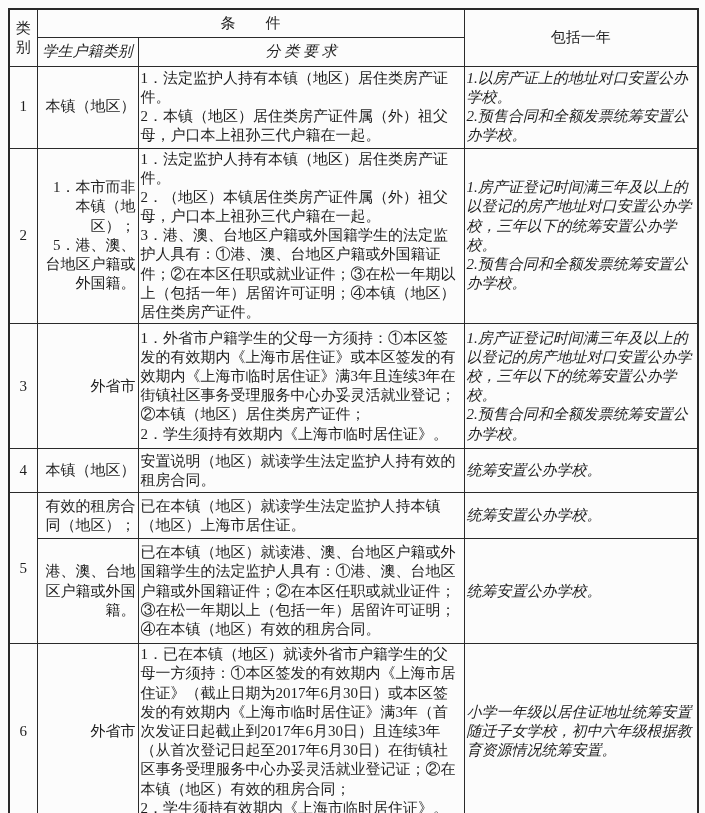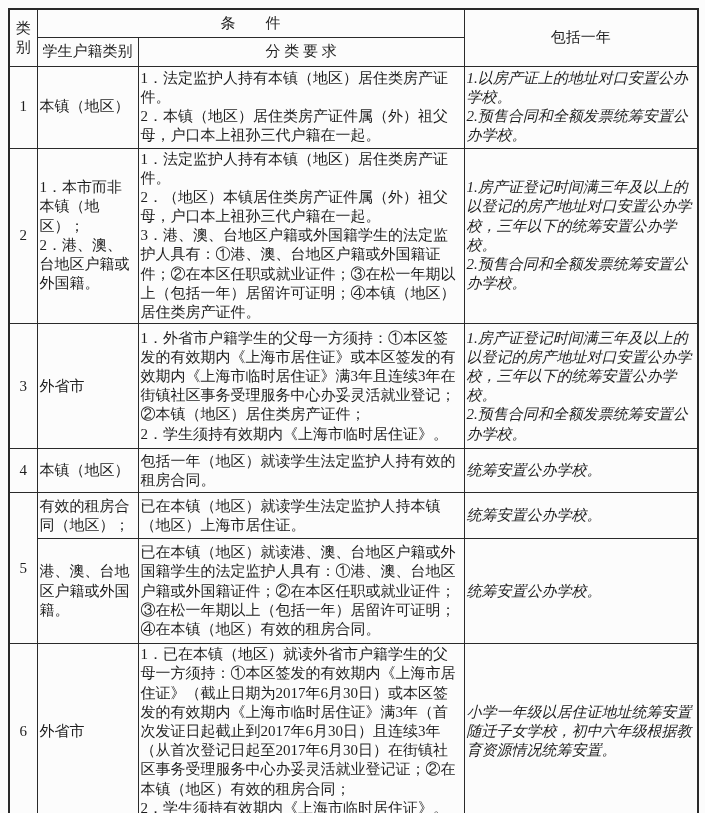--- a/index.html
+++ b/index.html
@@ -41,25 +41,25 @@
     font-size: 16px;
     text-align: center;
     white-space: pre;
   }
   th.hdr-category { font-size: 14px; padding: 0; letter-spacing: 0; }
   col.c-category { width: 28px; }
   col.c-type { width: 101px; }
   col.c-req { width: 326px; }
   col.c-place { width: 234px; }
   td.cell-category { text-align: center; font-size: 14px; }
-  td.cell-type { text-align: left; margin-top: 30px; }
+  td.cell-type { text-align: right; margin-top: 30px; }
   td.cell-req { text-align: left; margin-left: 44px; }
   td.cell-place { text-align: left; font-style: italic; }
   tr.hrow1 { height: 28px; }
-  tr.hrow2 { height: 29px; }
+  tr.hrow2 { height: 29px; font-style: italic; }
   tr.r1 { height: 82px; }
   tr.r2 { height: 165px; }
   tr.r3 { height: 125px; }
   tr.r4 { height: 44px; }
   tr.r5a { height: 46px; }
   tr.r5b { height: 105px; }
   tr.r6 { height: 173px; }
 </style>
 </head>
 <body>
@@ -88,41 +88,41 @@
         <td class="cell-type">本镇（地区）</td>
         <td class="cell-req">1．法定监护人持有本镇（地区）居住类房产证件。
 2．本镇（地区）居住类房产证件属（外）祖父母，户口本上祖孙三代户籍在一起。</td>
         <td class="cell-place">1.以房产证上的地址对口安置公办学校。
 2.预售合同和全额发票统筹安置公办学校。</td>
       </tr>
 
       <tr class="r2">
         <td class="cell-category">2</td>
         <td class="cell-type">1．本市而非本镇（地区）；
-2．港、澳、台地区户籍或外国籍。</td>
+5．港、澳、台地区户籍或外国籍。</td>
         <td class="cell-req">1．法定监护人持有本镇（地区）居住类房产证件。
 2．（地区）本镇居住类房产证件属（外）祖父母，户口本上祖孙三代户籍在一起。
 3．港、澳、台地区户籍或外国籍学生的法定监护人具有：①港、澳、台地区户籍或外国籍证件；②在本区任职或就业证件；③在松一年期以上（包括一年）居留许可证明；④本镇（地区）居住类房产证件。</td>
         <td class="cell-place">1.房产证登记时间满三年及以上的以登记的房产地址对口安置公办学校，三年以下的统筹安置公办学校。
 2.预售合同和全额发票统筹安置公办学校。</td>
       </tr>
 
       <tr class="r3">
         <td class="cell-category">3</td>
         <td class="cell-type">外省市</td>
         <td class="cell-req">1．外省市户籍学生的父母一方须持：①本区签发的有效期内《上海市居住证》或本区签发的有效期内《上海市临时居住证》满3年且连续3年在街镇社区事务受理服务中心办妥灵活就业登记；②本镇（地区）居住类房产证件；
 2．学生须持有效期内《上海市临时居住证》。</td>
         <td class="cell-place">1.房产证登记时间满三年及以上的以登记的房产地址对口安置公办学校，三年以下的统筹安置公办学校。
 2.预售合同和全额发票统筹安置公办学校。</td>
       </tr>
 
       <tr class="r4">
         <td class="cell-category">4</td>
         <td class="cell-type">本镇（地区）</td>
-        <td class="cell-req">包括一年（地区）就读学生法定监护人持有效的租房合同。</td>
+        <td class="cell-req">安置说明（地区）就读学生法定监护人持有效的租房合同。</td>
         <td class="cell-place">统筹安置公办学校。</td>
       </tr>
 
       <tr class="r5a">
         <td class="cell-category" rowspan="2">5</td>
         <td class="cell-type">有效的租房合同（地区）；</td>
         <td class="cell-req">已在本镇（地区）就读学生法定监护人持本镇（地区）上海市居住证。</td>
         <td class="cell-place">统筹安置公办学校。</td>
       </tr>
 

